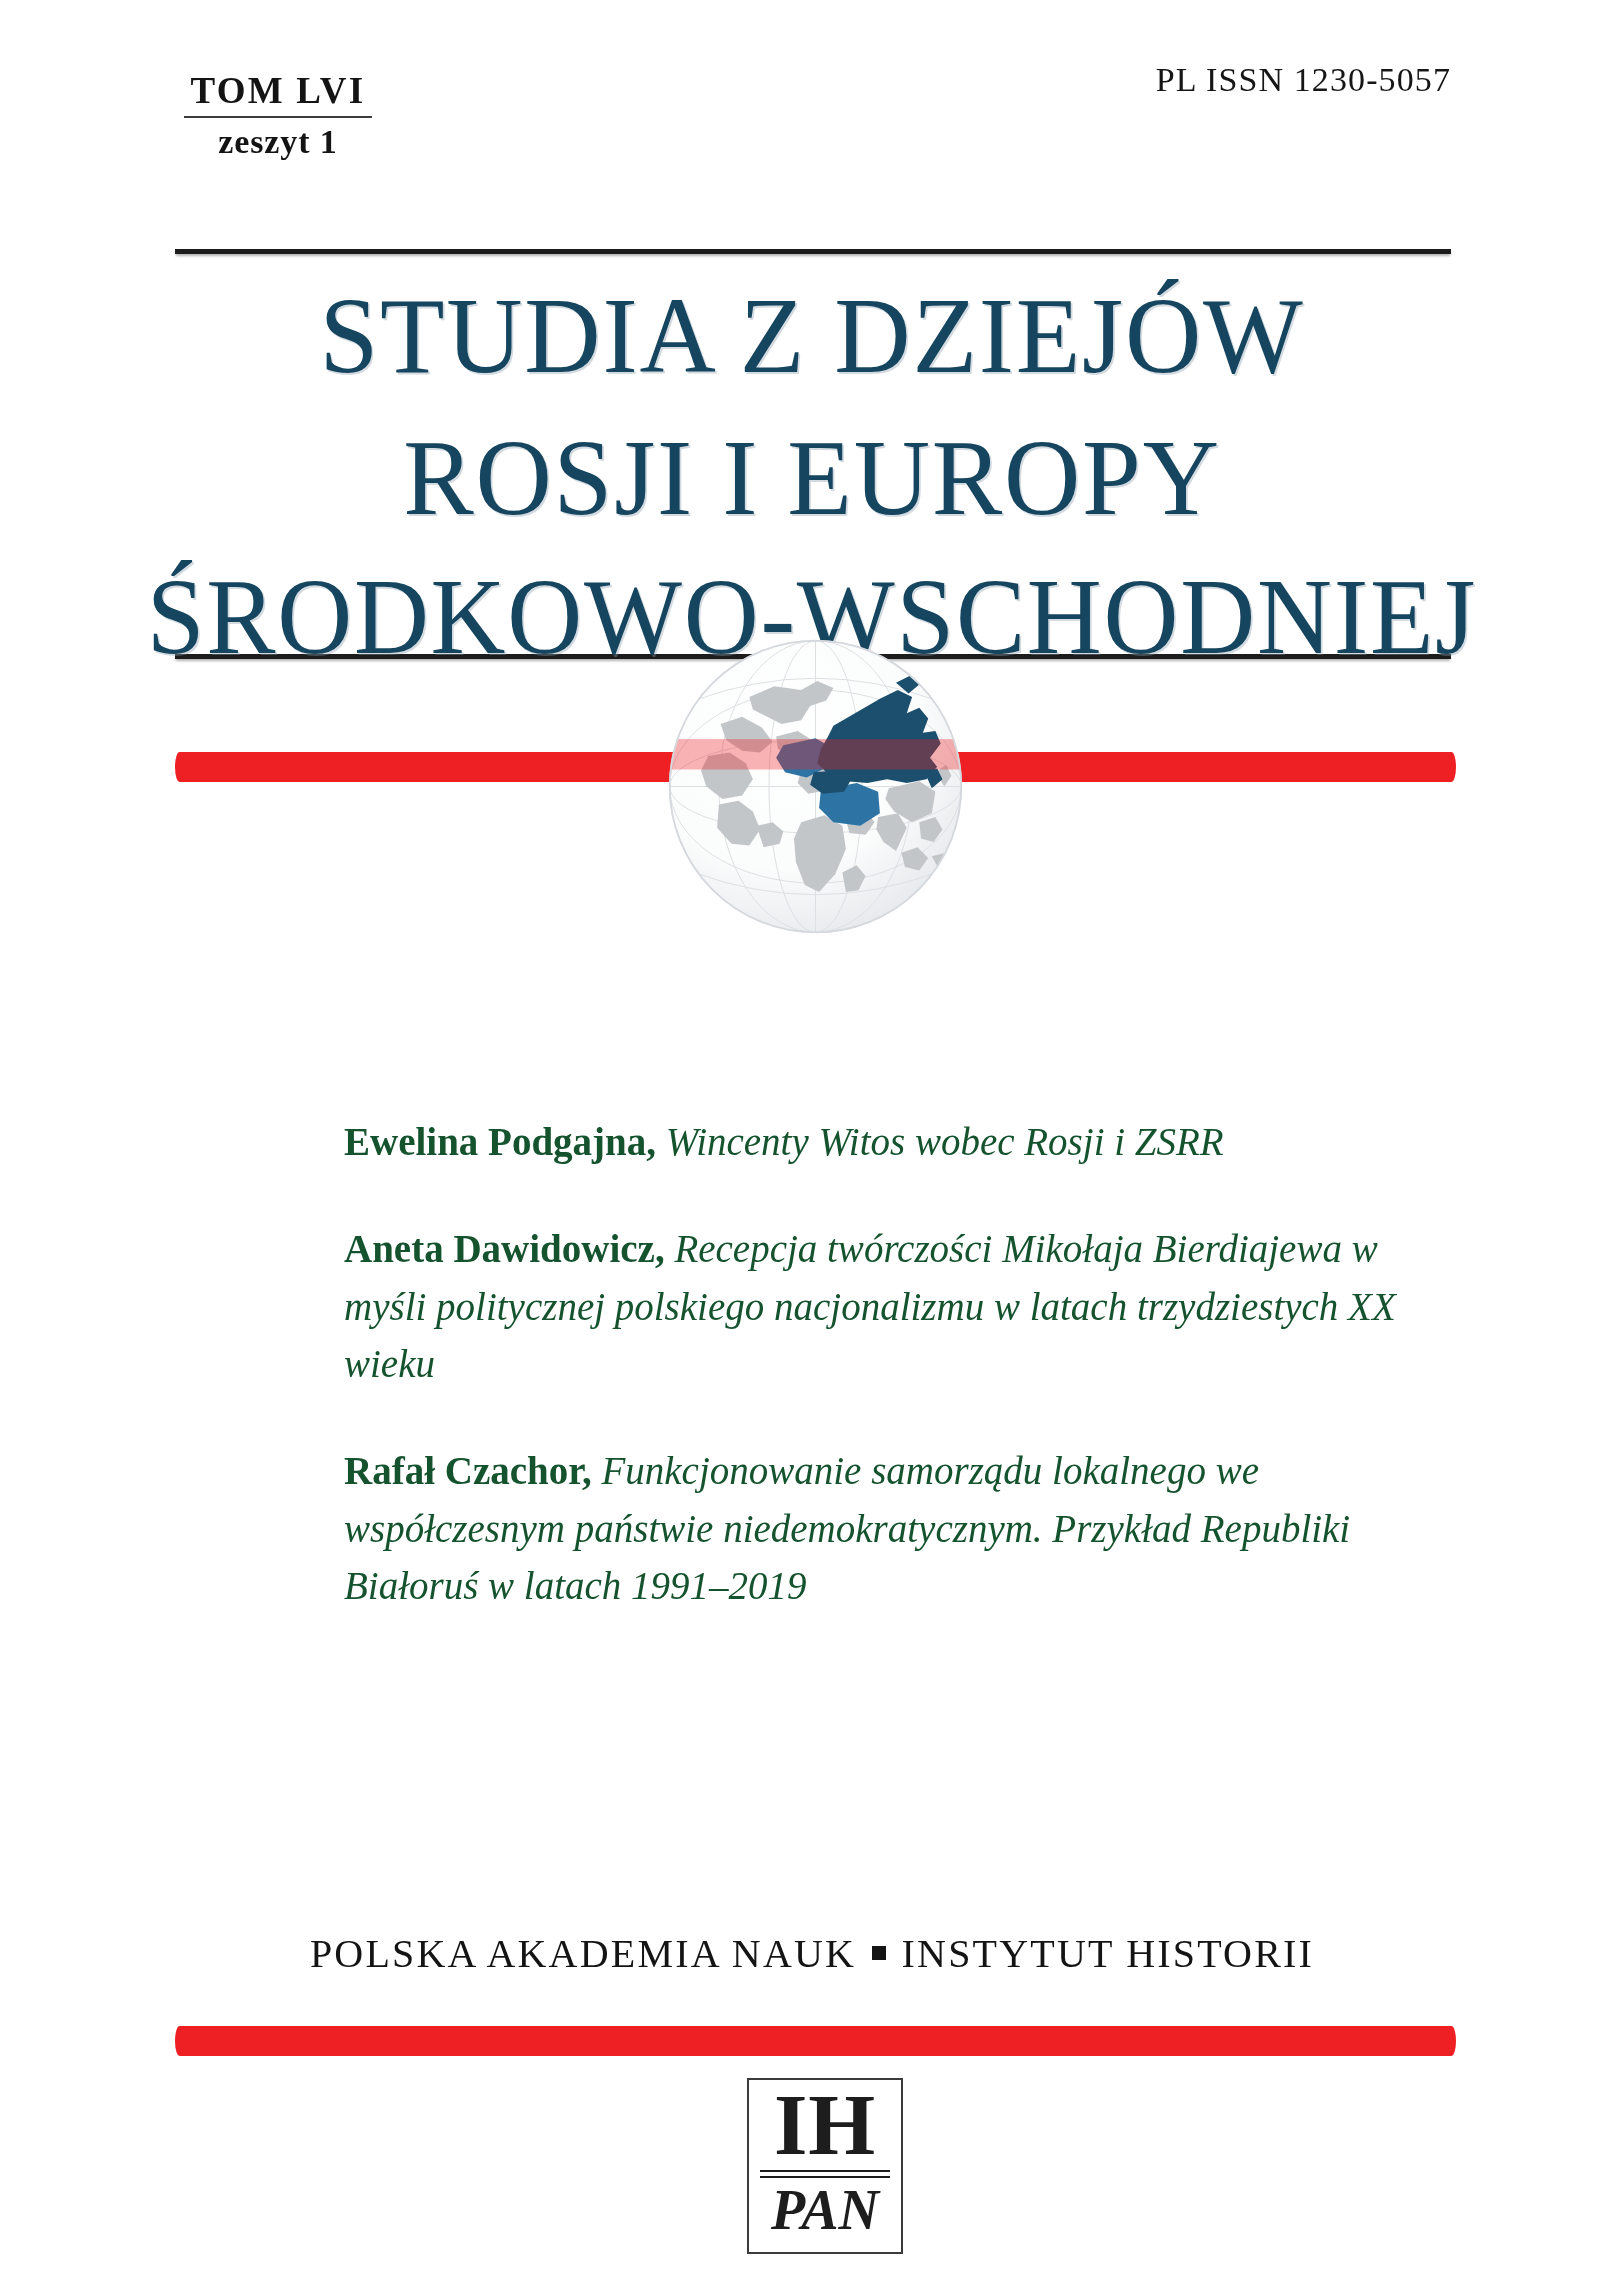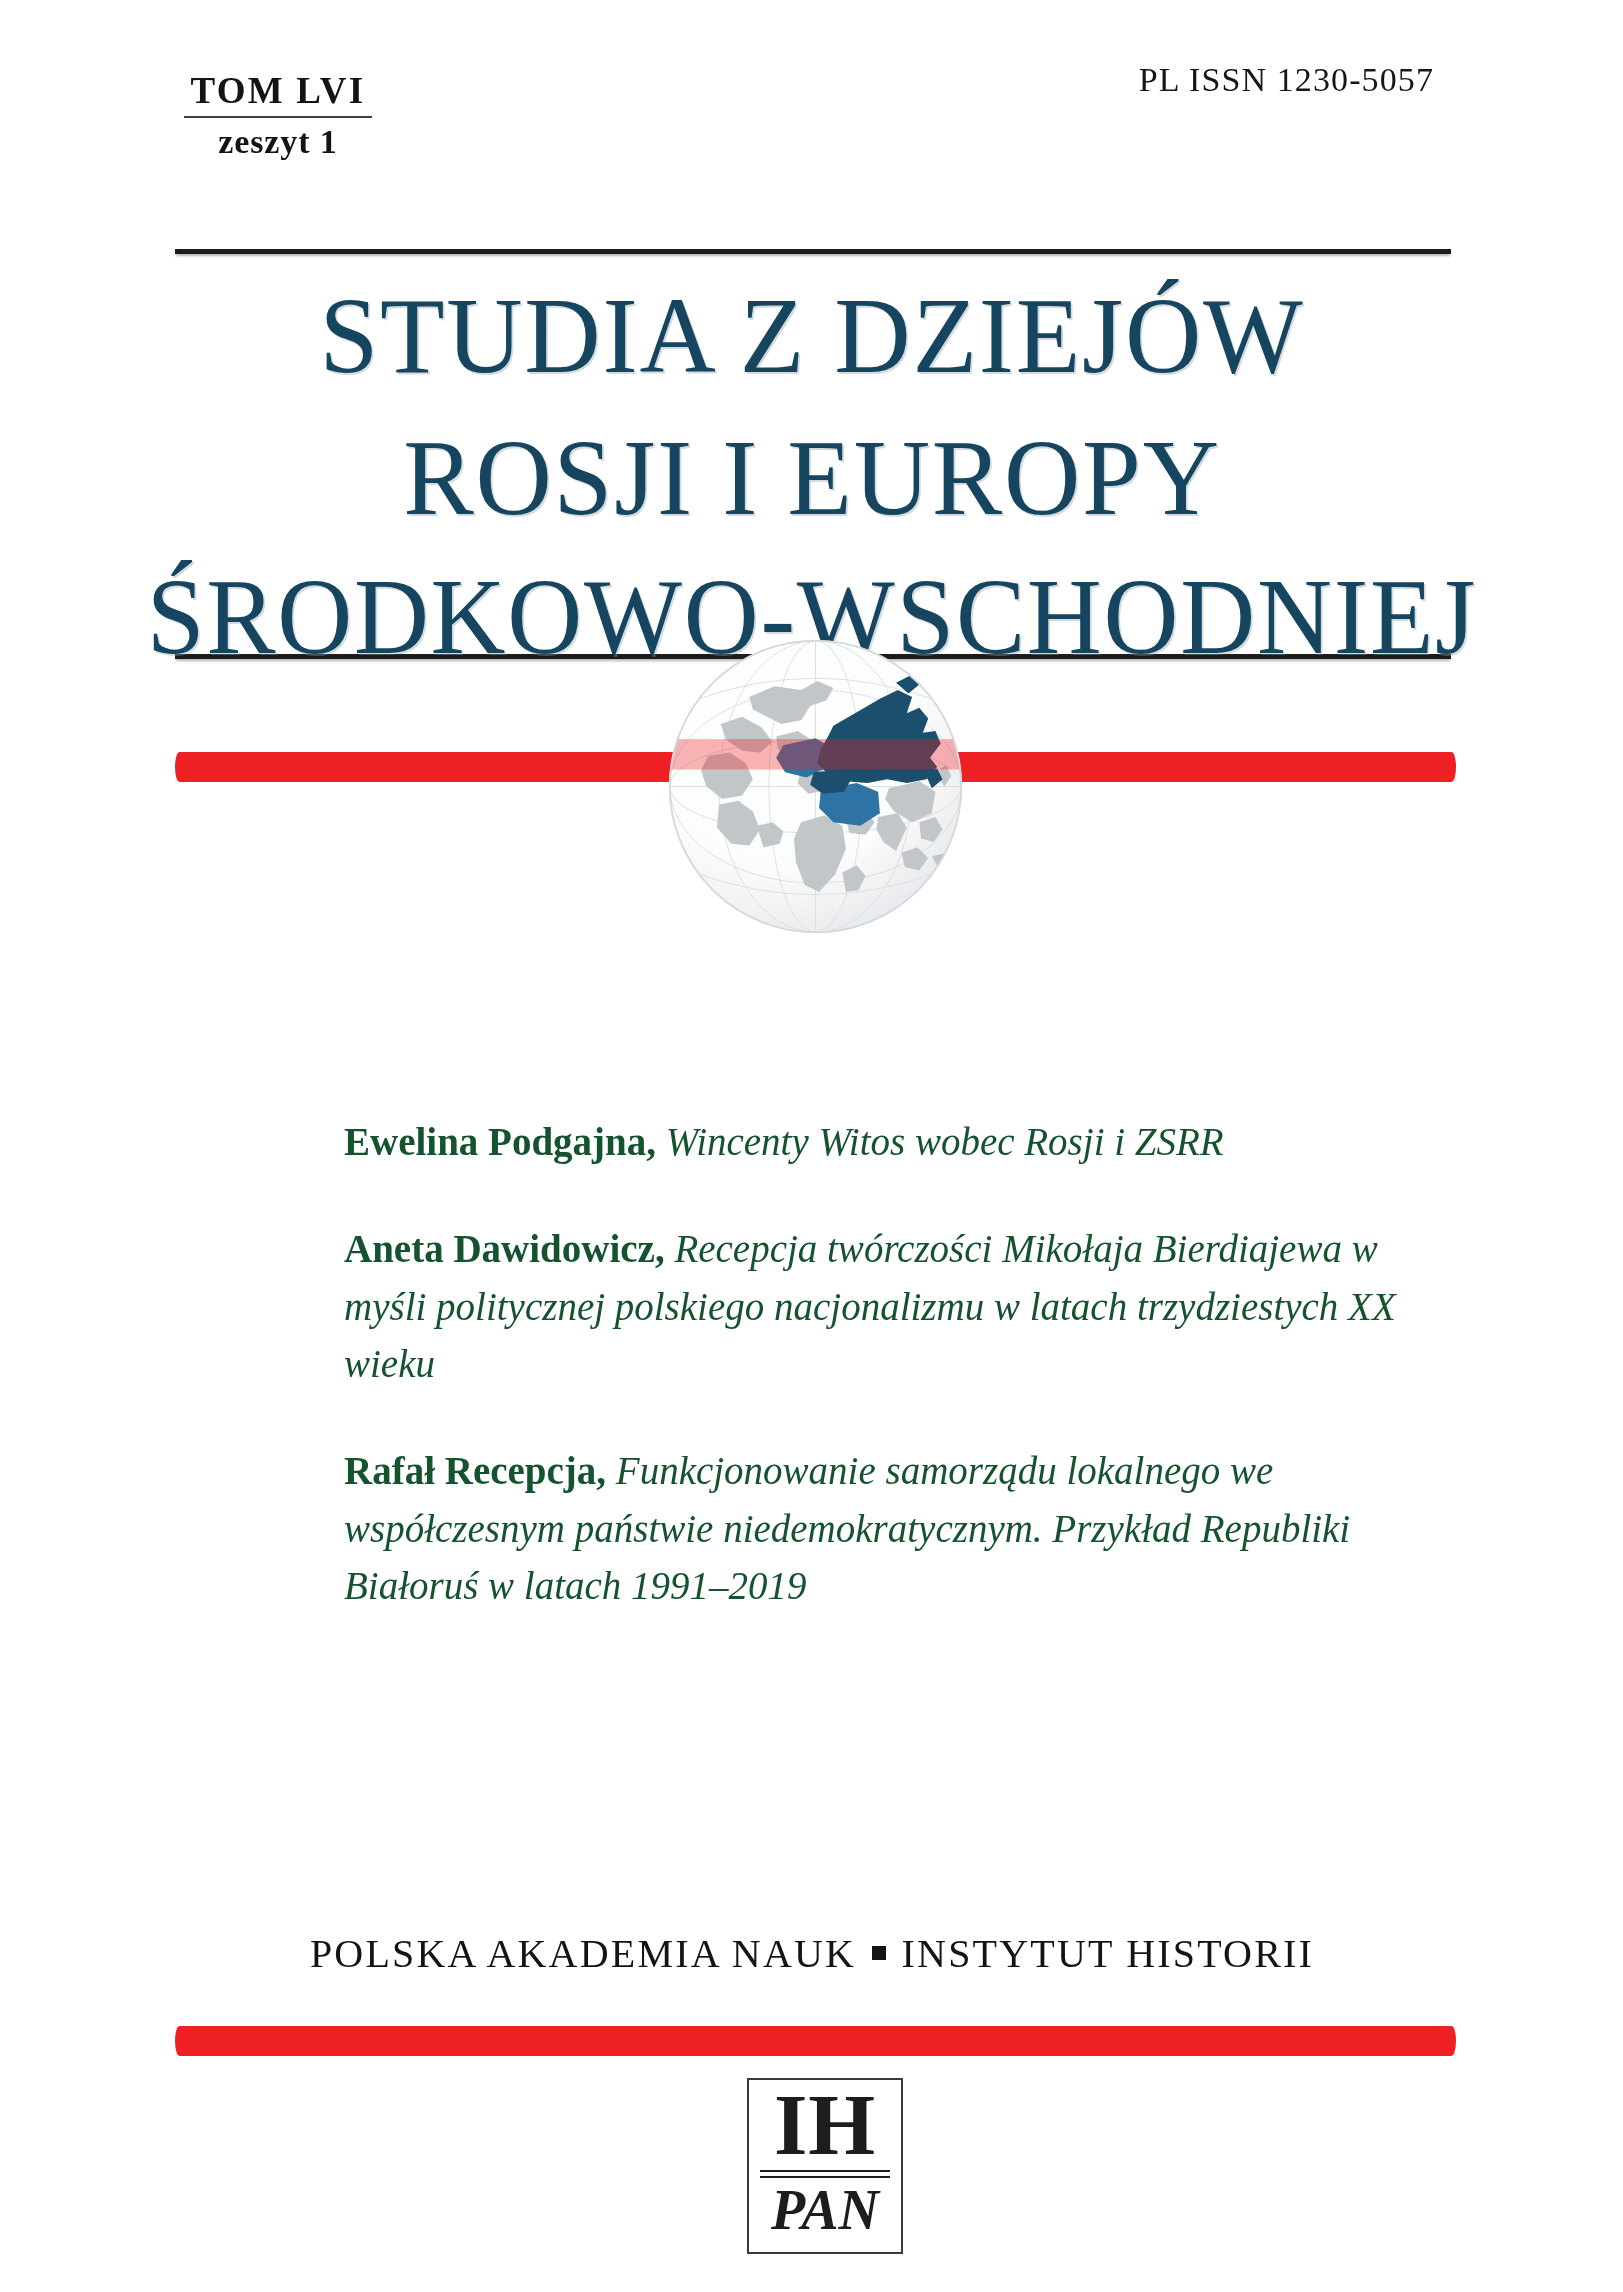--- a/index.html
+++ b/index.html
@@ -52,21 +52,21 @@
   .volume-line-2 {
     font-size: 34px;
     font-weight: 700;
     letter-spacing: 0.9px;
     line-height: 1.14;
     color: #141414;
     white-space: nowrap;
   }
   .issn {
     position: absolute;
-    right: 17px;
+    right: 0;
     top: 5.4px;
     font-size: 34px;
     letter-spacing: 1.1px;
     color: #161616;
     white-space: nowrap;
   }
 
   
   .rule {
     position: absolute;
@@ -312,21 +312,21 @@
       </div>
     </div>
     <div class="entry">
       <div class="entry-text">
         <span class="author">Aneta Dawidowicz,</span>
         <span>Recepcja twórczości Mikołaja Bierdiajewa w myśli politycznej polskiego nacjonalizmu w latach trzydziestych XX wieku</span>
       </div>
     </div>
     <div class="entry">
       <div class="entry-text">
-        <span class="author">Rafał Recepcja,</span>
+        <span class="author">Rafał Czachor,</span>
         <span>Funkcjonowanie samorządu lokalnego we współczesnym państwie niedemokratycznym. Przykład Republiki Białoruś w latach 1991–2019</span>
       </div>
     </div>
   </div>
 
   <div class="publisher">
     <span>POLSKA AKADEMIA NAUK</span><span class="sep"></span><span>INSTYTUT HISTORII</span>
   </div>
 
   <div class="red-bar red-bar-bottom"></div>

